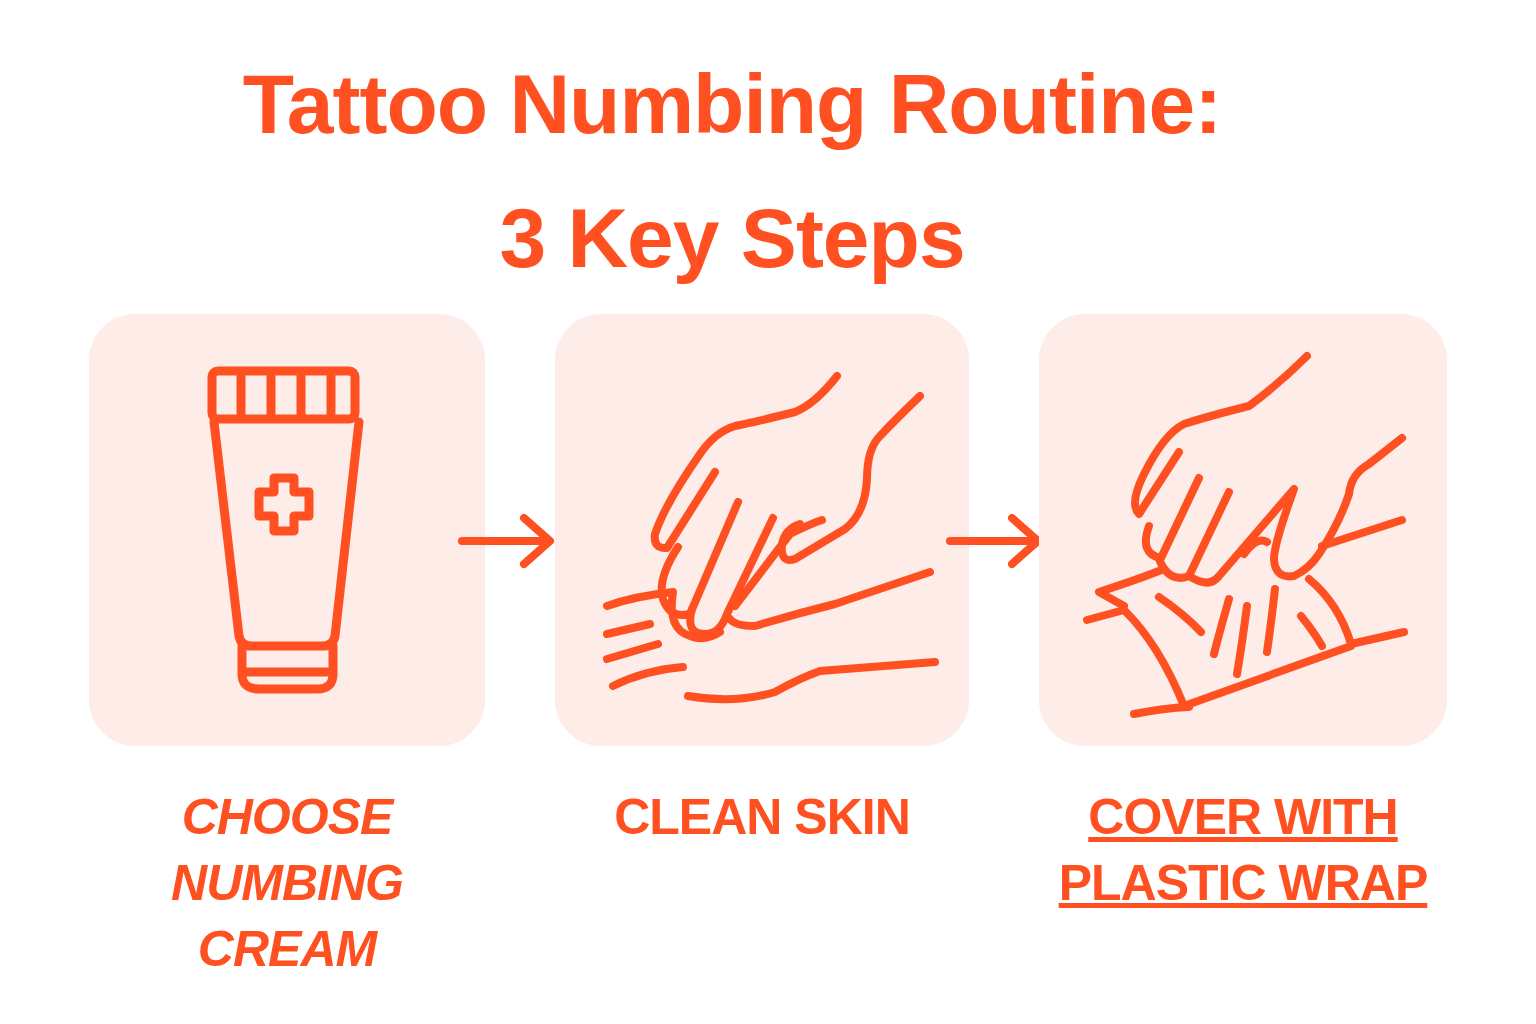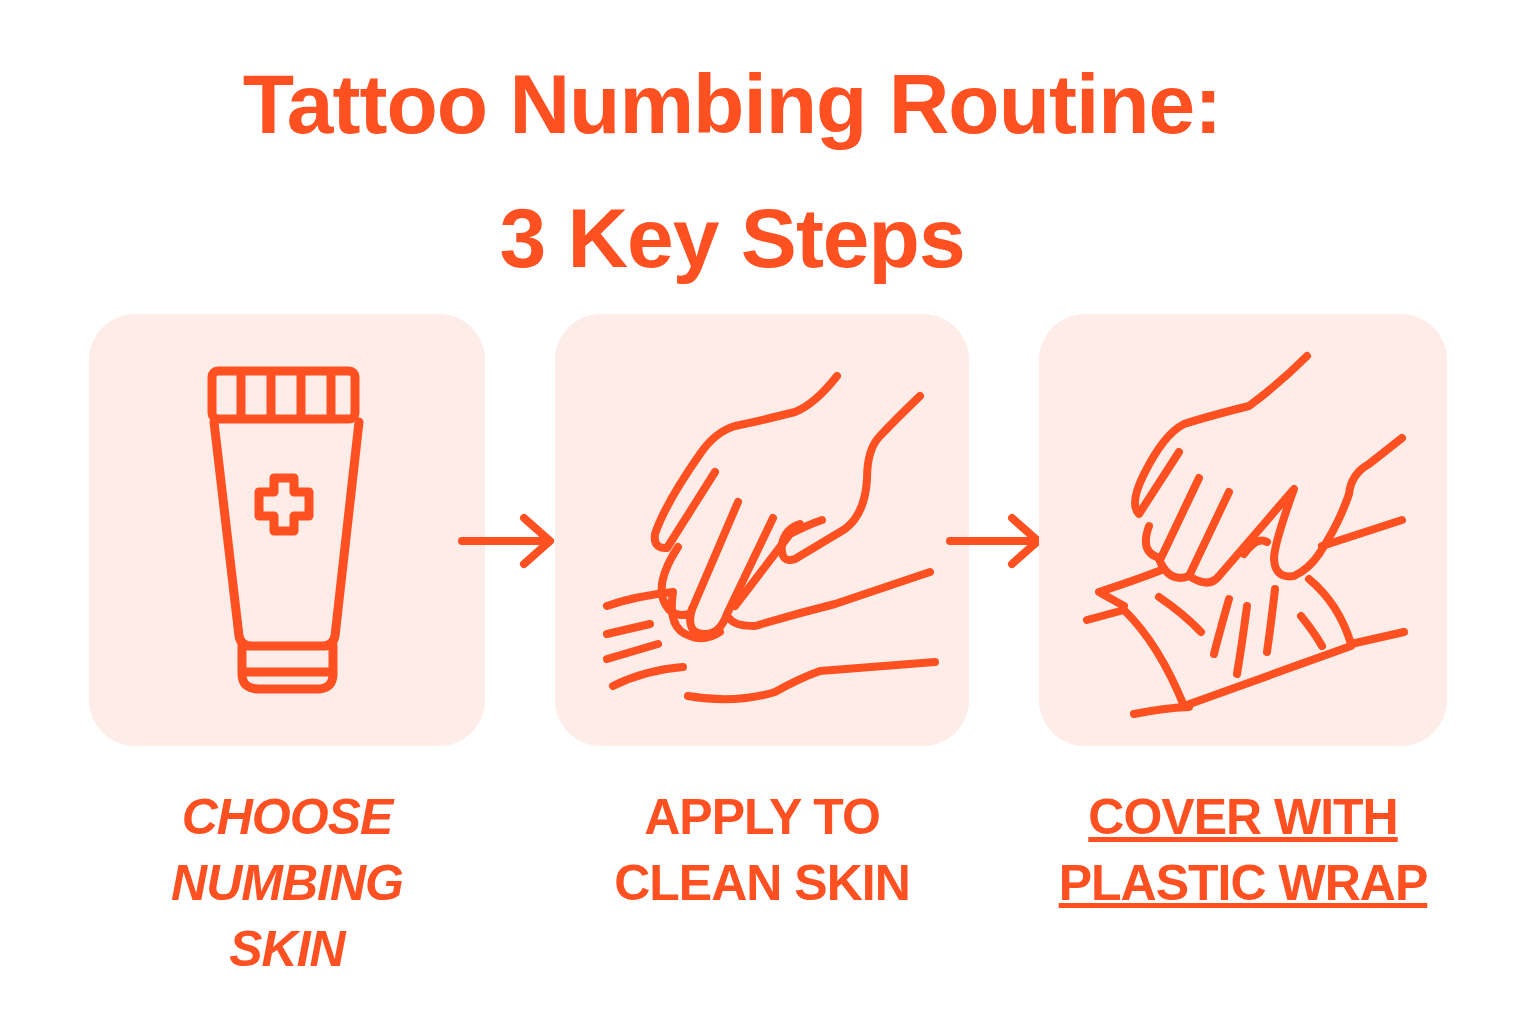--- a/index.html
+++ b/index.html
@@ -89,22 +89,21 @@
     <path d="M190 285 Q180 320 175 340"></path>
     <path d="M208 292 Q203 330 198 360"></path>
     <path d="M236 275 Q232 310 228 338"></path>
     <path d="M262 302 Q275 318 283 332"></path>
   </svg>
 </div>
 
 <div class="label l1">
   <span>CHOOSE</span>
   <span>NUMBING</span>
-  <span>SKIN</span>
+  <span>CREAM</span>
 </div>
 <div class="label l2">
-  <span>APPLY TO</span>
   <span>CLEAN SKIN</span>
 </div>
 <div class="label l3">
   <span>COVER WITH</span>
   <span>PLASTIC WRAP</span>
 </div>
 
 </body></html>

